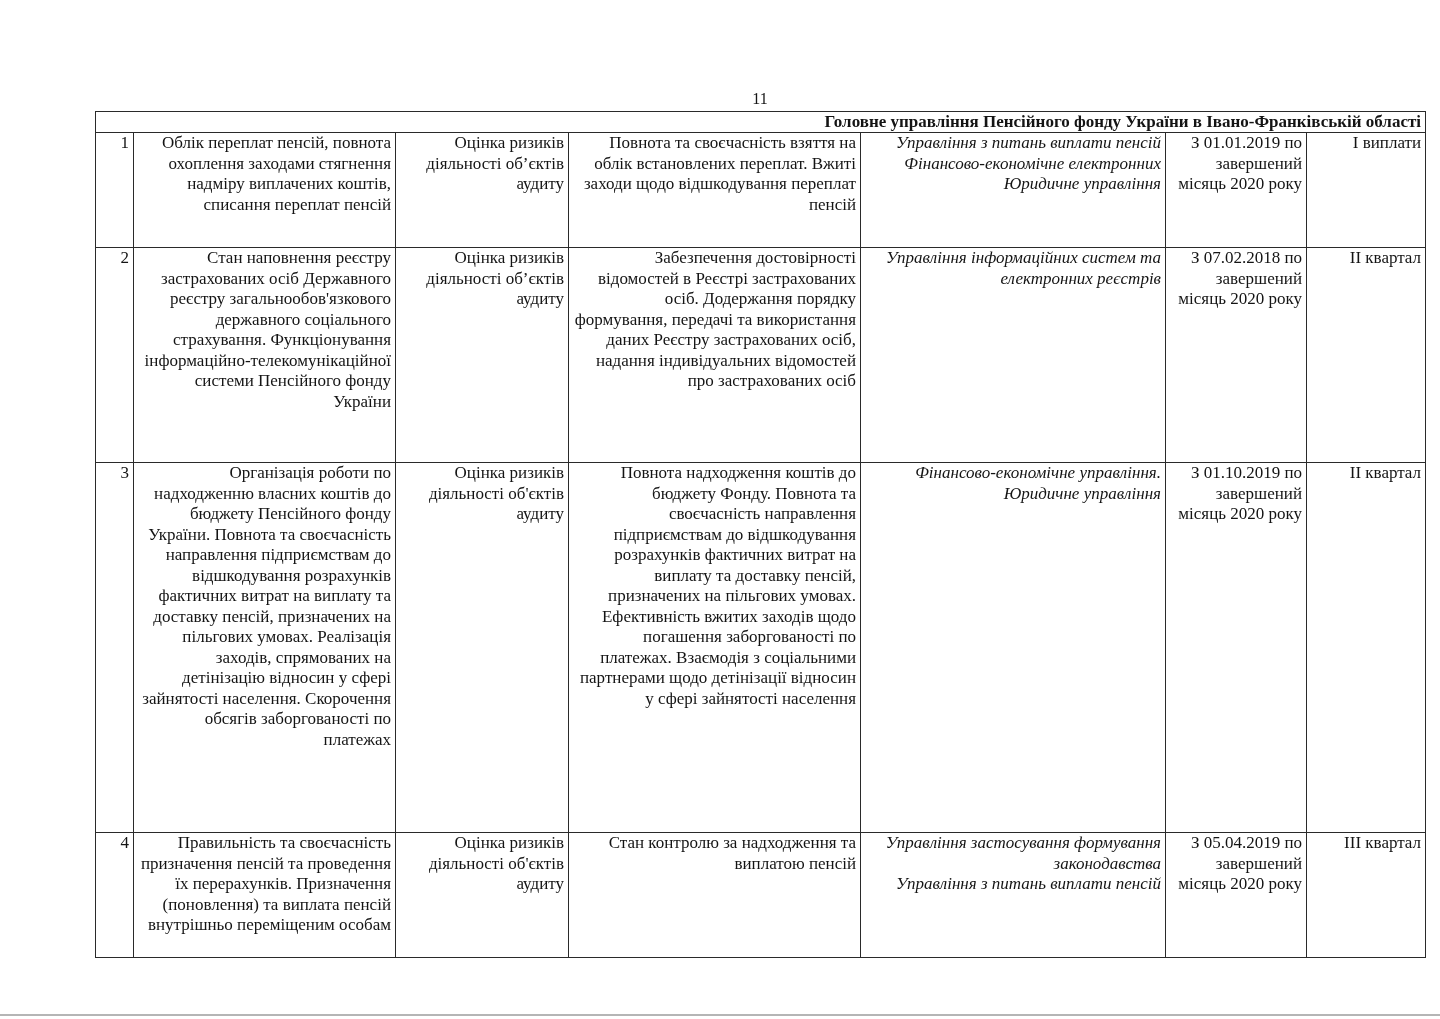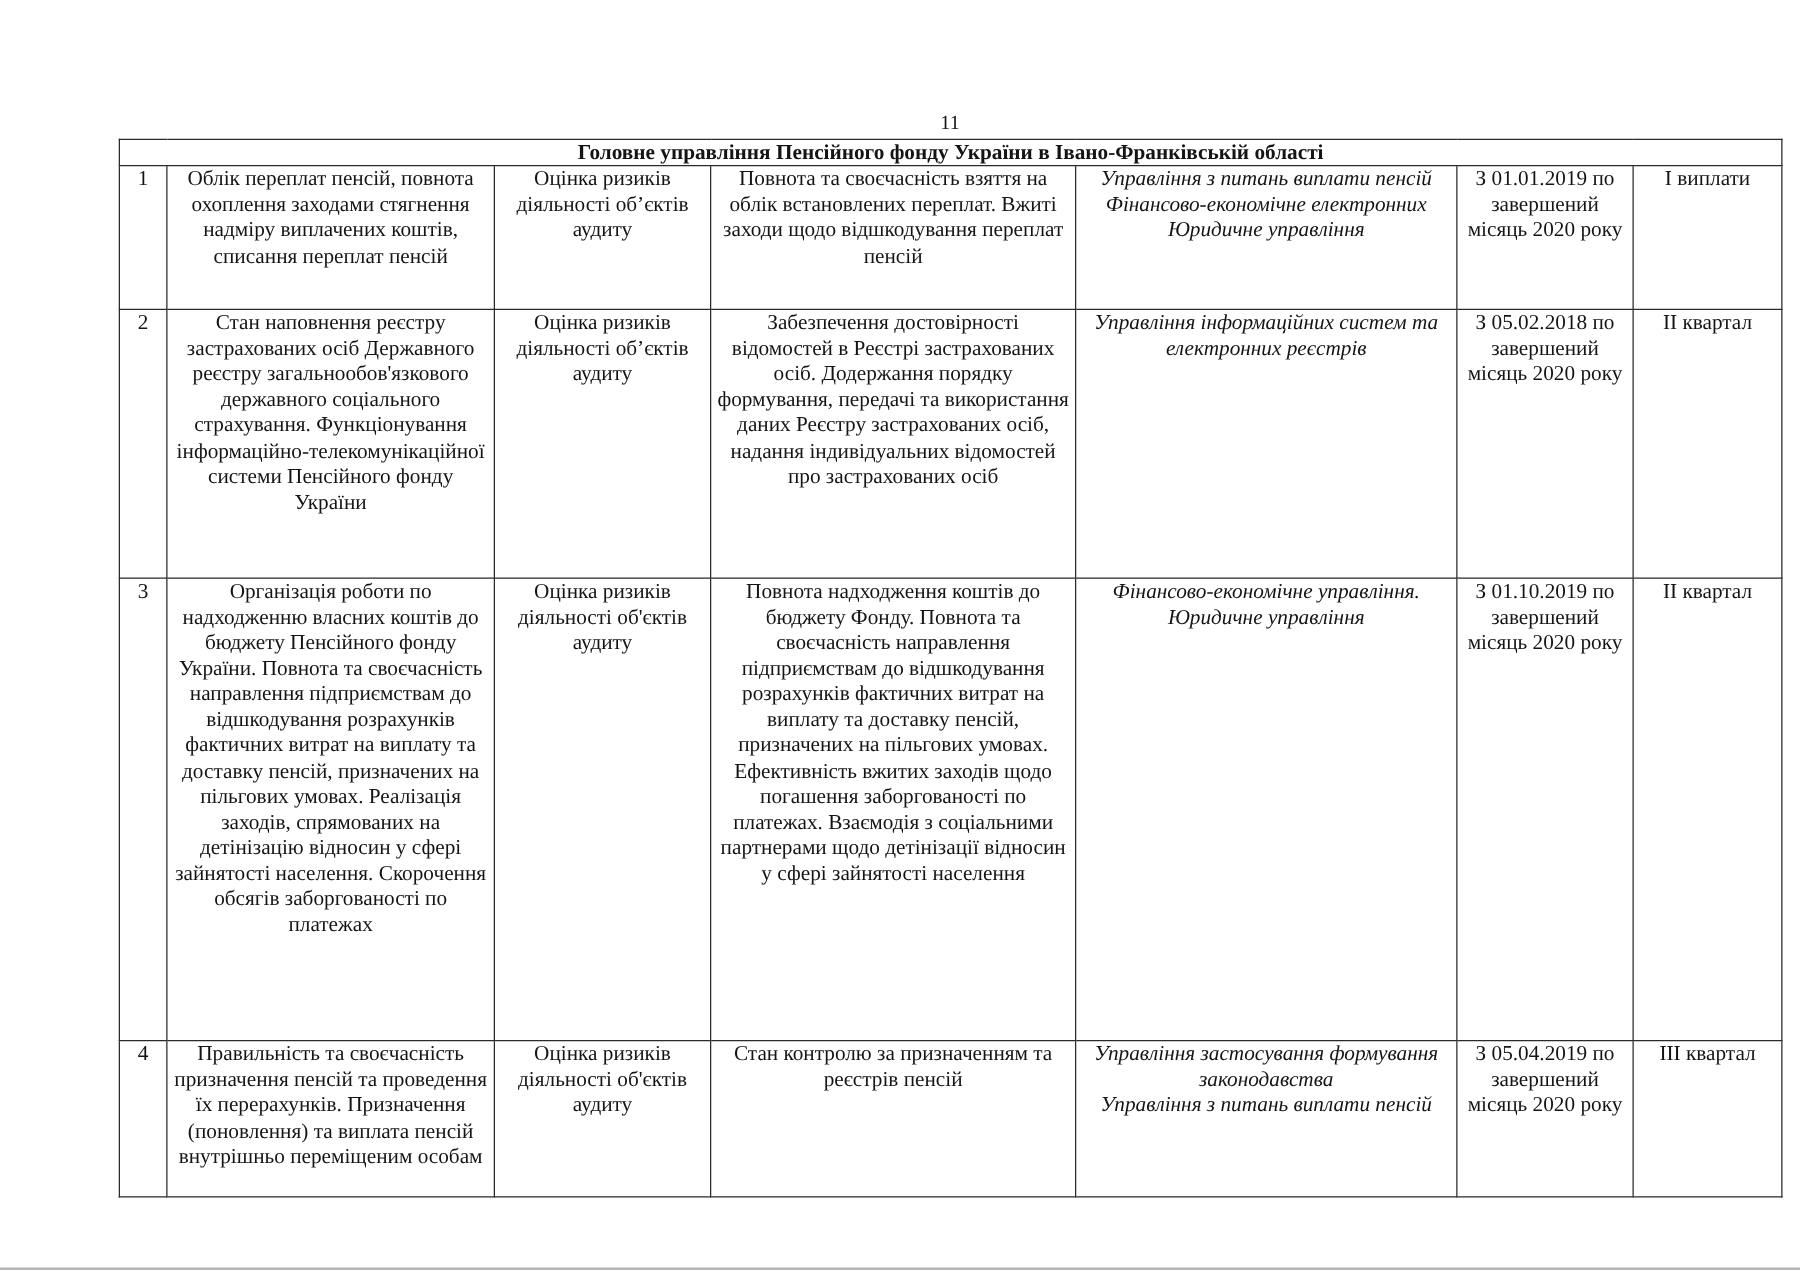--- a/index.html
+++ b/index.html
@@ -10,21 +10,21 @@
   .page-number {
     position: absolute; left: 0; width: 1520px; top: 90px; text-align: center;
     font-size: 16px; line-height: 18px;
   }
   table.plan {
     position: absolute; left: 95px; top: 111px; width: 1330px;
     border-collapse: collapse; table-layout: fixed;
     font-size: 17px; line-height: 20.5px;
   }
   table.plan td {
-    border: 1.3px solid #2a2a2a; vertical-align: top; text-align: center;
+    border: 1.3px solid #2a2a2a; vertical-align: top; text-align: right;
     padding: 0 4px; overflow: hidden; margin-top: 44px;
   }
   table.plan td.org {
     font-weight: bold; font-size: 17px; line-height: 18px; padding: 1px 4px 0 4px;
   }
   td.num { text-align: center; padding-left: 0; padding-right: 6px; }
   td.multi span { display: block; font-style: italic; }
   .bottom-rule {
     position: absolute; left: 0; right: 0; top: 1014px; height: 2px; background: #b5b5b5;
   }
@@ -64,42 +64,42 @@
   </tr>
 
   <tr style="height:215px">
     <td class="num">2</td>
     <td>Стан наповнення реєстру застрахованих осіб Державного реєстру загальнообов'язкового державного соціального страхування. Функціонування інформаційно-телекомунікаційної системи Пенсійного фонду України</td>
     <td>Оцінка ризиків діяльності об’єктів аудиту</td>
     <td>Забезпечення достовірності відомостей в Реєстрі застрахованих осіб. Додержання порядку формування, передачі та використання даних Реєстру застрахованих осіб, надання індивідуальних відомостей про застрахованих осіб</td>
     <td class="multi">
       <span>Управління інформаційних систем та електронних реєстрів</span>
     </td>
-    <td>З 05.02.2018 по завершений місяць 2020 року</td>
+    <td>З 07.02.2018 по завершений місяць 2020 року</td>
     <td>ІІ квартал</td>
   </tr>
 
   <tr style="height:370px">
     <td class="num">3</td>
     <td>Організація роботи по надходженню власних коштів до бюджету Пенсійного фонду України. Повнота та своєчасність направлення підприємствам до відшкодування розрахунків фактичних витрат на виплату та доставку пенсій, призначених на пільгових умовах. Реалізація заходів, спрямованих на детінізацію відносин у сфері зайнятості населення. Скорочення обсягів заборгованості по платежах</td>
     <td>Оцінка ризиків діяльності об'єктів аудиту</td>
     <td>Повнота надходження коштів до бюджету Фонду. Повнота та своєчасність направлення підприємствам до відшкодування розрахунків фактичних витрат на виплату та доставку пенсій, призначених на пільгових умовах. Ефективність вжитих заходів щодо погашення заборгованості по платежах. Взаємодія з соціальними партнерами щодо детінізації відносин у сфері зайнятості населення</td>
     <td class="multi">
       <span>Фінансово-економічне управління.</span>
       <span>Юридичне управління</span>
     </td>
     <td>З 01.10.2019 по завершений місяць 2020 року</td>
     <td>ІІ квартал</td>
   </tr>
 
   <tr style="height:125px">
     <td class="num">4</td>
     <td>Правильність та своєчасність призначення пенсій та проведення їх перерахунків. Призначення (поновлення) та виплата пенсій внутрішньо переміщеним особам</td>
     <td>Оцінка ризиків діяльності об'єктів аудиту</td>
-    <td>Стан контролю за призначенням та реєстрів пенсій</td>
+    <td>Стан контролю за надходження та виплатою пенсій</td>
     <td class="multi">
       <span>Управління застосування формування законодавства</span>
       <span>Управління з питань виплати пенсій</span>
     </td>
     <td>З 05.04.2019 по завершений місяць 2020 року</td>
     <td>ІІІ квартал</td>
   </tr>
 </tbody>
   </table>
 

